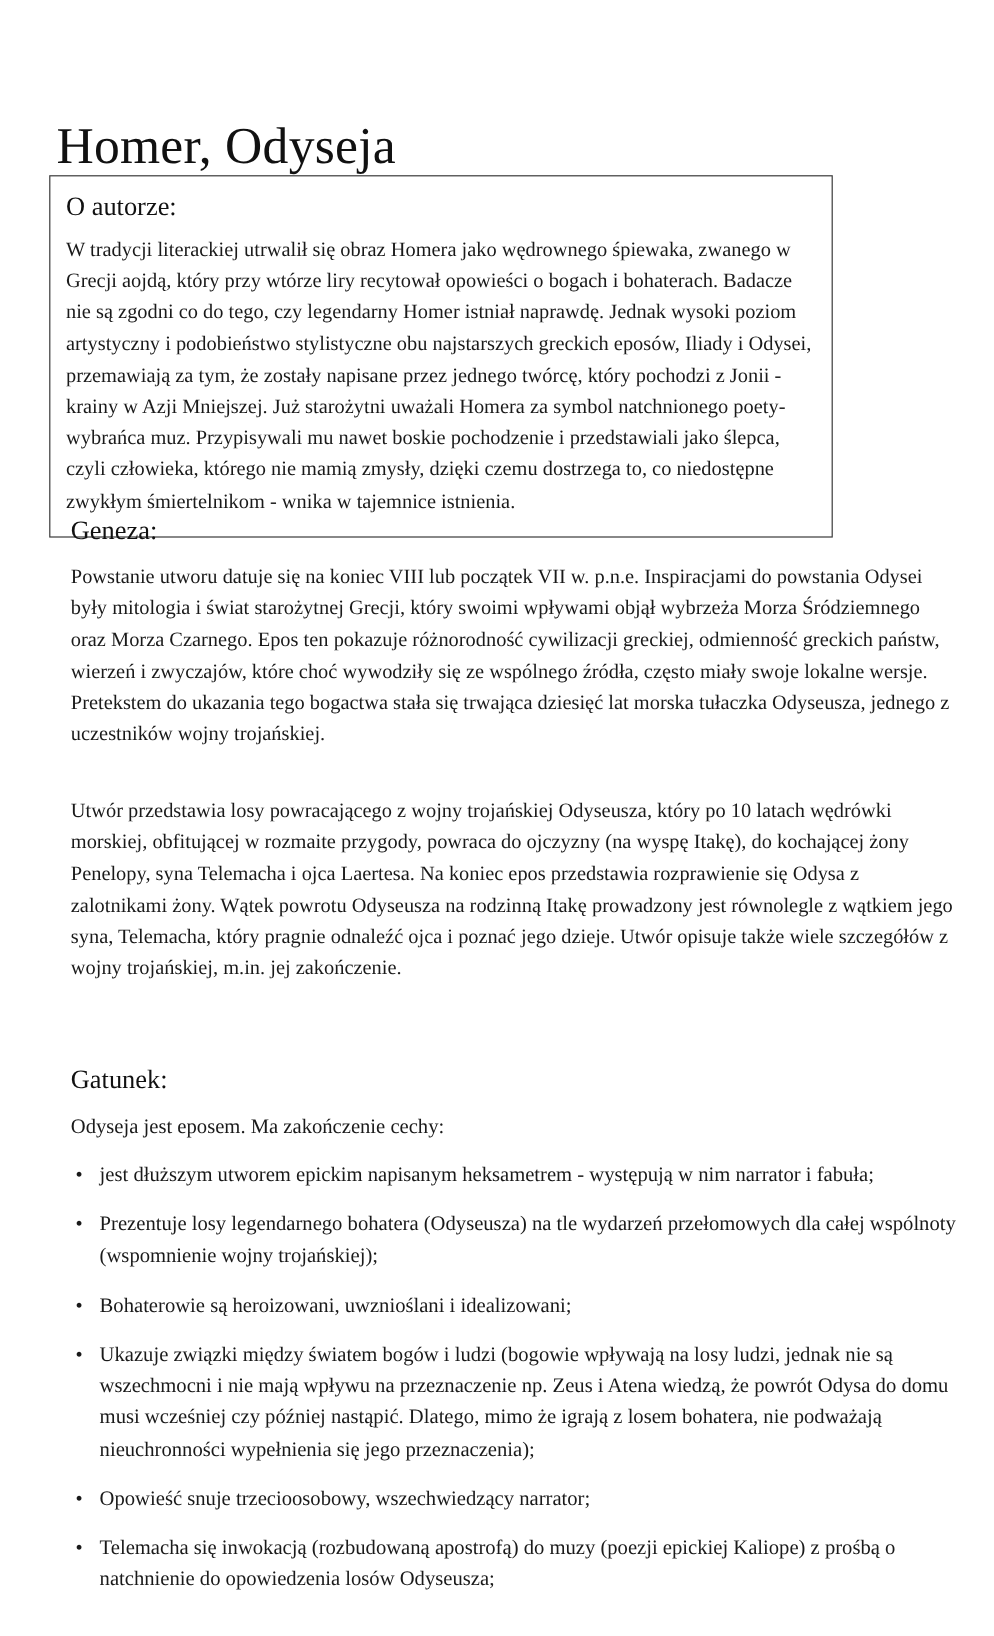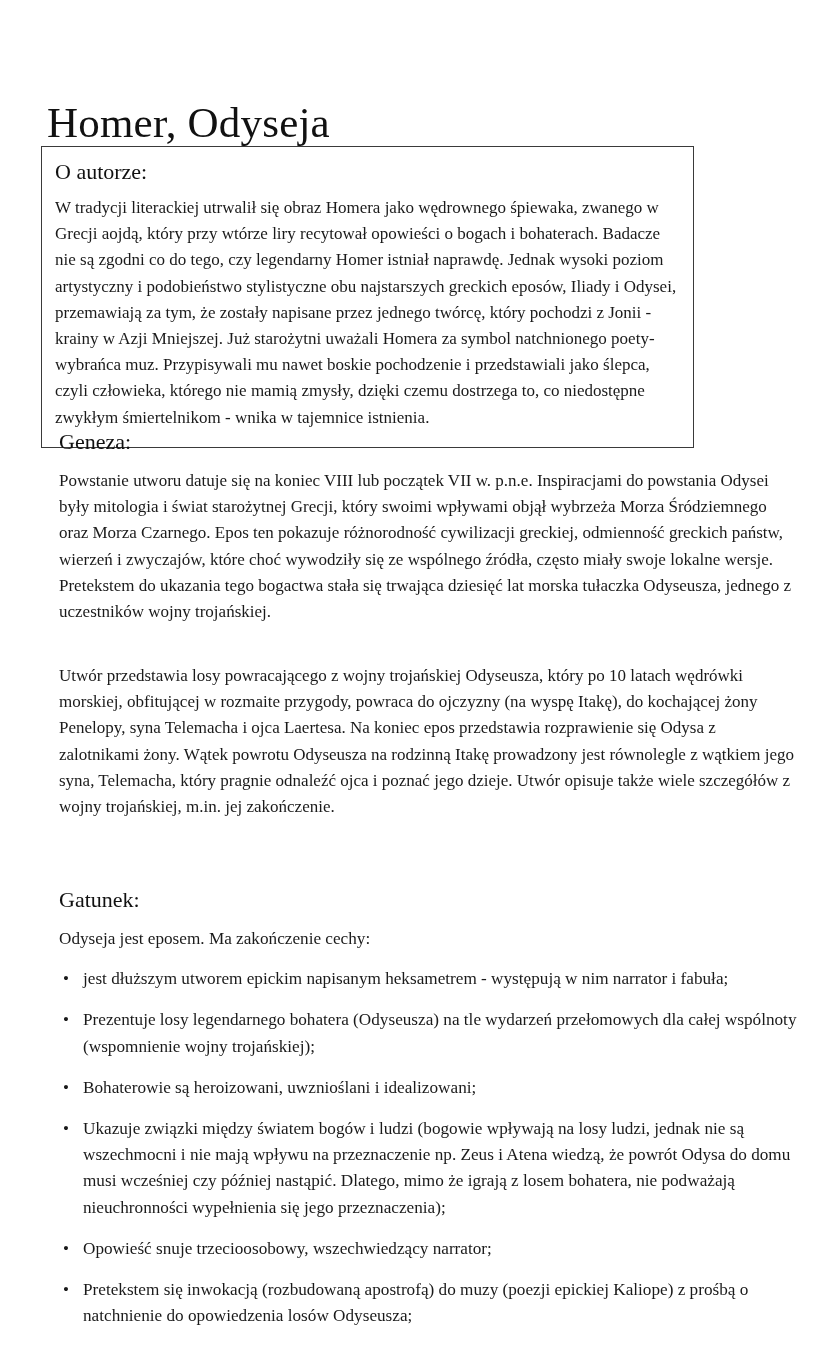--- a/index.html
+++ b/index.html
@@ -162,18 +162,18 @@
       <li>
         <span class="bullet-dot">•</span>
         <span>Ukazuje związki między światem bogów i ludzi (bogowie wpływają na losy ludzi, jednak nie są wszechmocni i nie mają wpływu na przeznaczenie np. Zeus i Atena wiedzą, że powrót Odysa do domu musi wcześniej czy później nastąpić. Dlatego, mimo że igrają z losem bohatera, nie podważają nieuchronności wypełnienia się jego przeznaczenia);</span>
       </li>
       <li>
         <span class="bullet-dot">•</span>
         <span>Opowieść snuje trzecioosobowy, wszechwiedzący narrator;</span>
       </li>
       <li>
         <span class="bullet-dot">•</span>
-        <span>Pretekstem się </span><b>inwokacją</b><span> (rozbudowaną apostrofą) do muzy (poezji epickiej Kaliope) z prośbą o natchnienie do opowiedzenia losów Odyseusza;</span>
+        <span>Telemacha się </span><b>inwokacją</b><span> (rozbudowaną apostrofą) do muzy (poezji epickiej Kaliope) z prośbą o natchnienie do opowiedzenia losów Odyseusza;</span>
       </li>
     </ul>
   </section>
 
 </div>
 
 </body></html>

